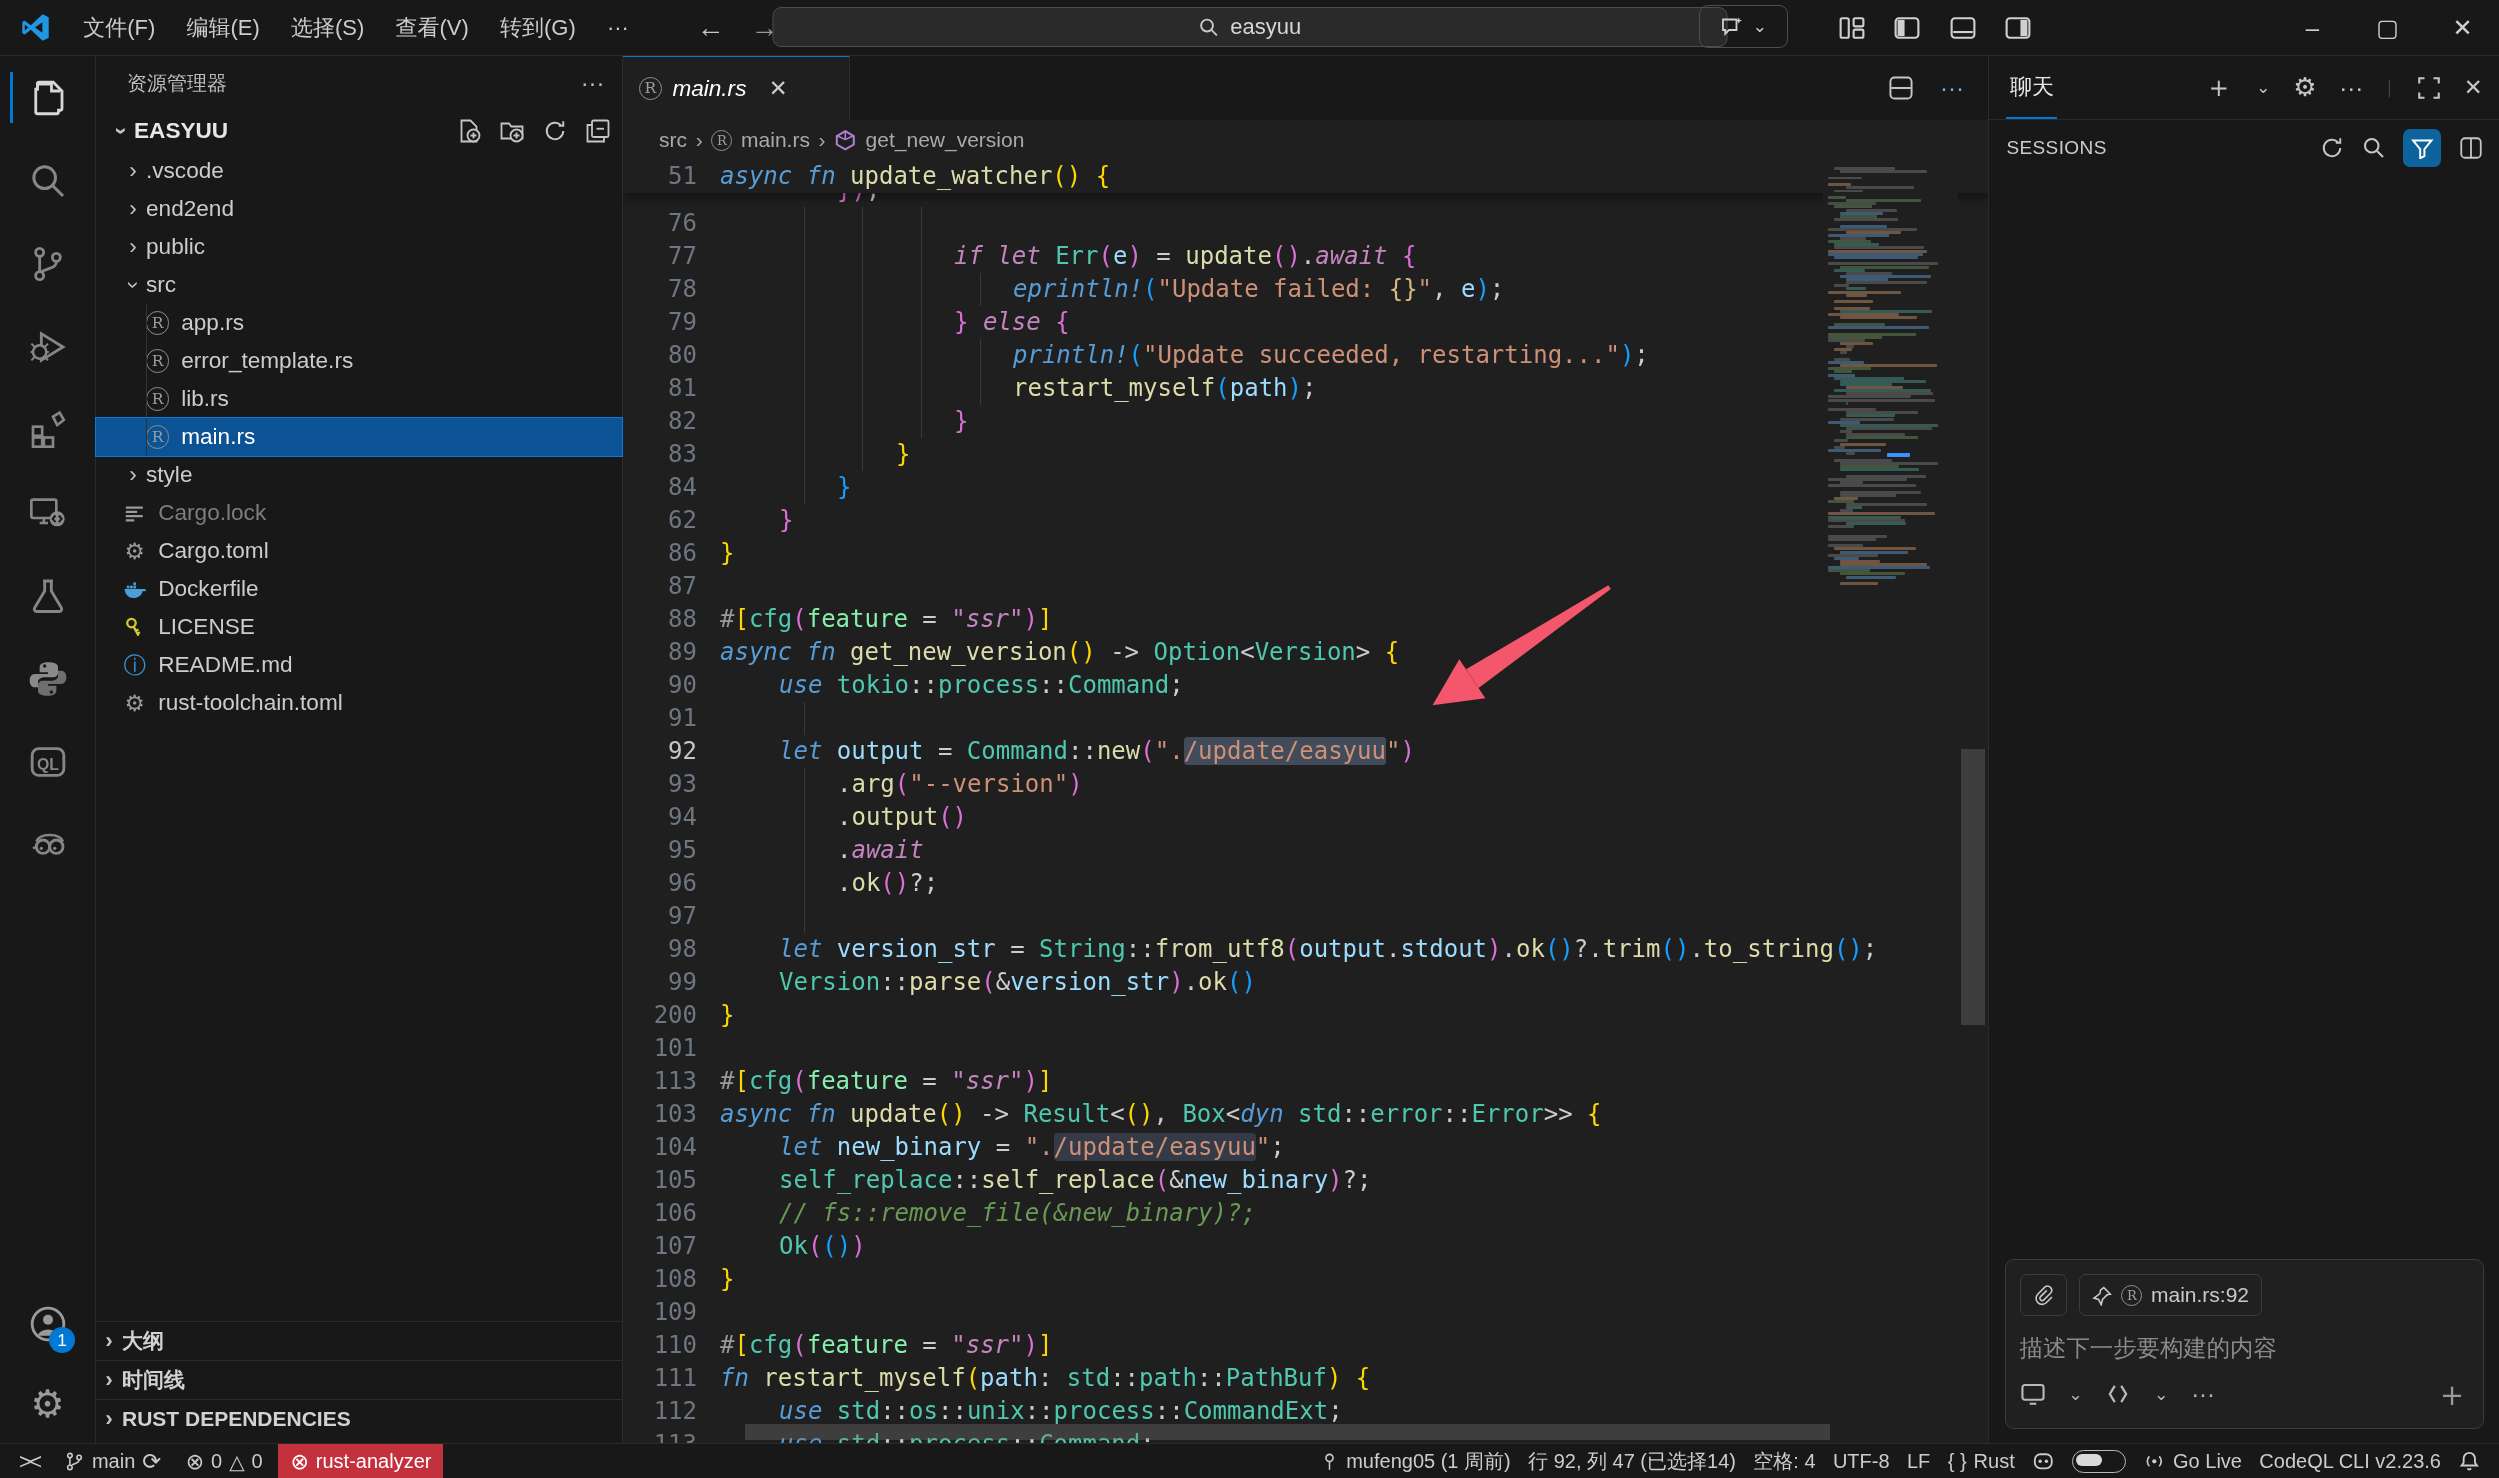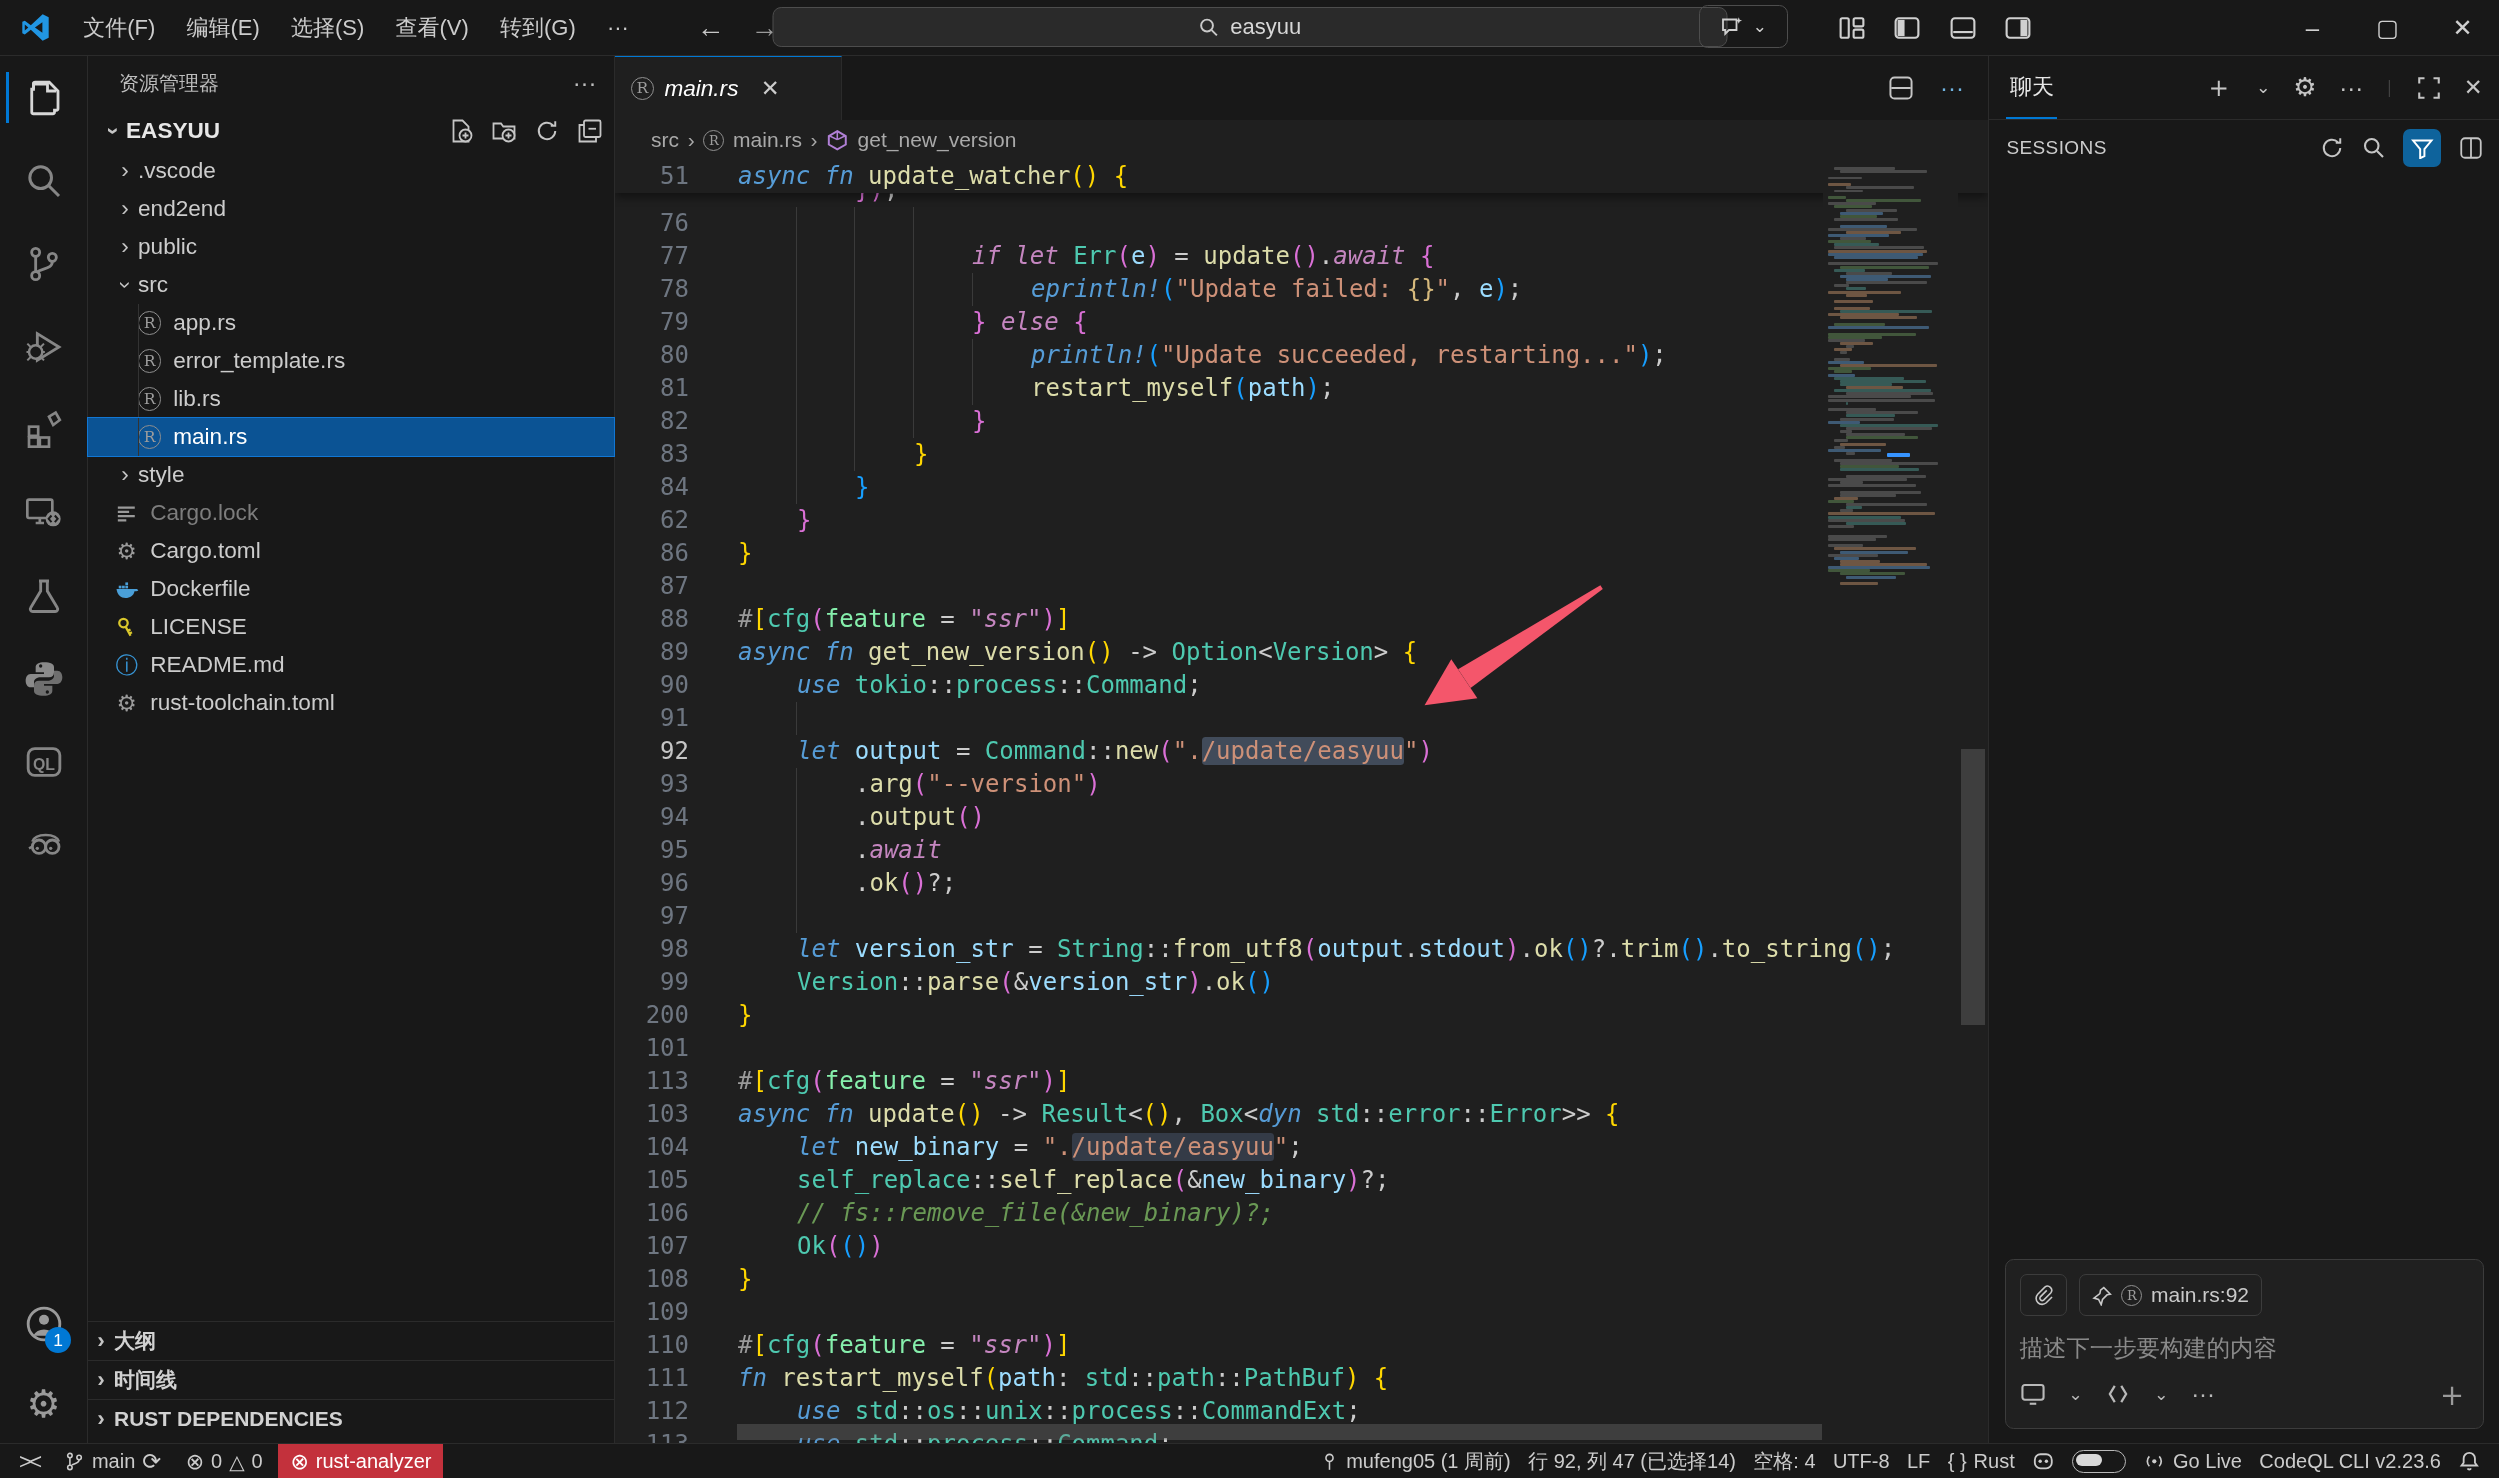--- a/index.html
+++ b/index.html
@@ -18,21 +18,21 @@
     display:flex; align-items:center; justify-content:center; gap:10.4px; color:#d6d6d6; font-size:22px; }
   #copilot-btn { position:absolute; right:712px; top:5.2px; width:89px; height:43px; border:0.9px solid #4d4d4d;
     border-radius:8.7px; display:flex; align-items:center; justify-content:center; gap:8.7px; color:#cfcfcf; }
   #layout-controls { position:absolute; right:469px; display:flex; gap:29.5px; align-items:center; }
   #window-controls { position:absolute; right:0; display:flex; }
   .win-btn { width:75px; height:55px; display:flex; align-items:center; justify-content:center;
     font-size:24px; color:#d0d0d0; }
 
   
   #main { display:flex; height:1387px; }
-  #activitybar { width:88px; background:#181818; display:flex; flex-direction:column; align-items:center;
+  #activitybar { width:96px; background:#181818; display:flex; flex-direction:column; align-items:center;
     border-right:0.9px solid #2b2b2b; position:relative; }
   .act-item { width:76px; height:83px; display:flex; align-items:center; justify-content:center;
     color:#868686; position:relative; }
   .act-item.active { color:#d7d7d7; }
   .act-item.active::before { content:""; position:absolute; left:0; top:15.6px; bottom:15.6px; width:3.5px; background:#0078d4; }
   .act-bottom { margin-top:auto; }
   .badge { position:absolute; right:10.4px; bottom:12px; background:#0078d4; color:#fff; font-size:17.4px;
     min-width:26px; height:26px; border-radius:13px; display:flex; align-items:center; justify-content:center; }
 
   
@@ -59,21 +59,21 @@
   #tabbar { height:64px; background:#181818; display:flex; align-items:stretch; }
   #tab-active { width:227px; background:#1f1f1f; border-top:1.7px solid #0078d4; border-right:0.9px solid #2b2b2b;
     display:flex; align-items:center; padding:0 15.6px; gap:10.4px; color:#ffffff; font-size:22.6px; }
   #tabbar-actions { margin-left:auto; display:flex; align-items:center; gap:26px; padding-right:24px; color:#c5c5c5; }
   #breadcrumbs { height:40px; display:flex; align-items:center; gap:8.7px; padding-left:36px; color:#a9a9a9; font-size:21px; }
   #code-area { position:relative; flex:1; overflow:hidden; font-family:"DejaVu Sans Mono",monospace;
     font-size:24px; line-height:33px; }
   .cl { display:flex; height:33px; position:relative; white-space:pre; }
   .ln { width:74px; text-align:right; color:#6e7681; flex:none; }
   .ln.cur { color:#c6c6c6; }
-  .ct { margin-left:49px; flex:none; }
+  .ct { margin-left:23px; flex:none; }
   .guide { position:absolute; top:0; bottom:0; width:0.9px; background:#3a3a3a; }
   #sticky { background:#1f1f1f; box-shadow:0 5.2px 8.7px rgba(0,0,0,.45); position:relative; z-index:5; }
   #peek { height:14px; overflow:hidden; position:relative; }
   #peek .cl { margin-top:-19px; }
   .tk-kw{color:#569CD6;font-style:italic} .tk-ctl{color:#C586C0;font-style:italic}
   .tk-fn{color:#DCDCAA} .tk-ty{color:#4EC9B0} .tk-var{color:#9CDCFE}
   .tk-str{color:#CE9178} .tk-esc{color:#d7ba7d} .tk-cm{color:#6A9955;font-style:italic}
   .tk-pl{color:#cccccc} .tk-p1{color:#ffd700} .tk-p2{color:#da70d6} .tk-p3{color:#179fff}
   .tk-gray{color:#9a9a9a} .tk-attr{color:#86efac}
   .tk-strh{color:#CE9178;background:#414b5a;border-radius:3.5px}

